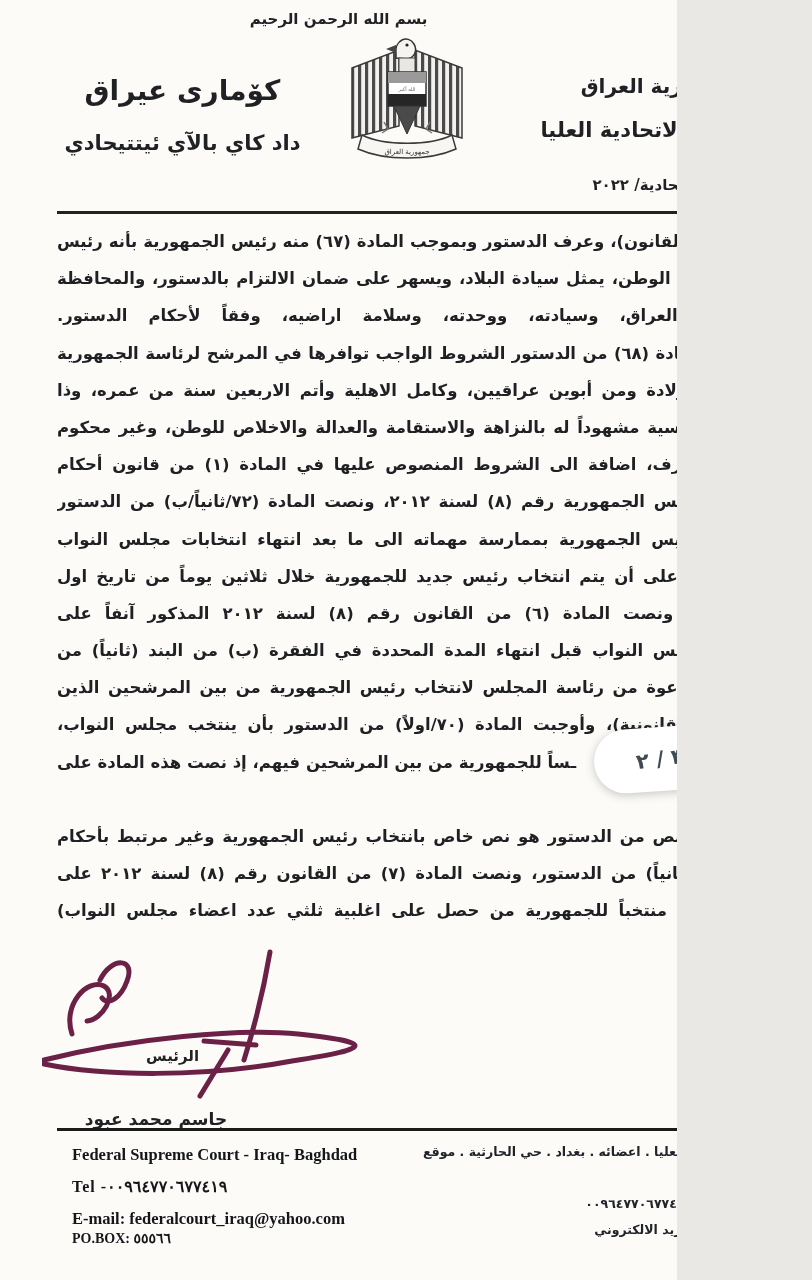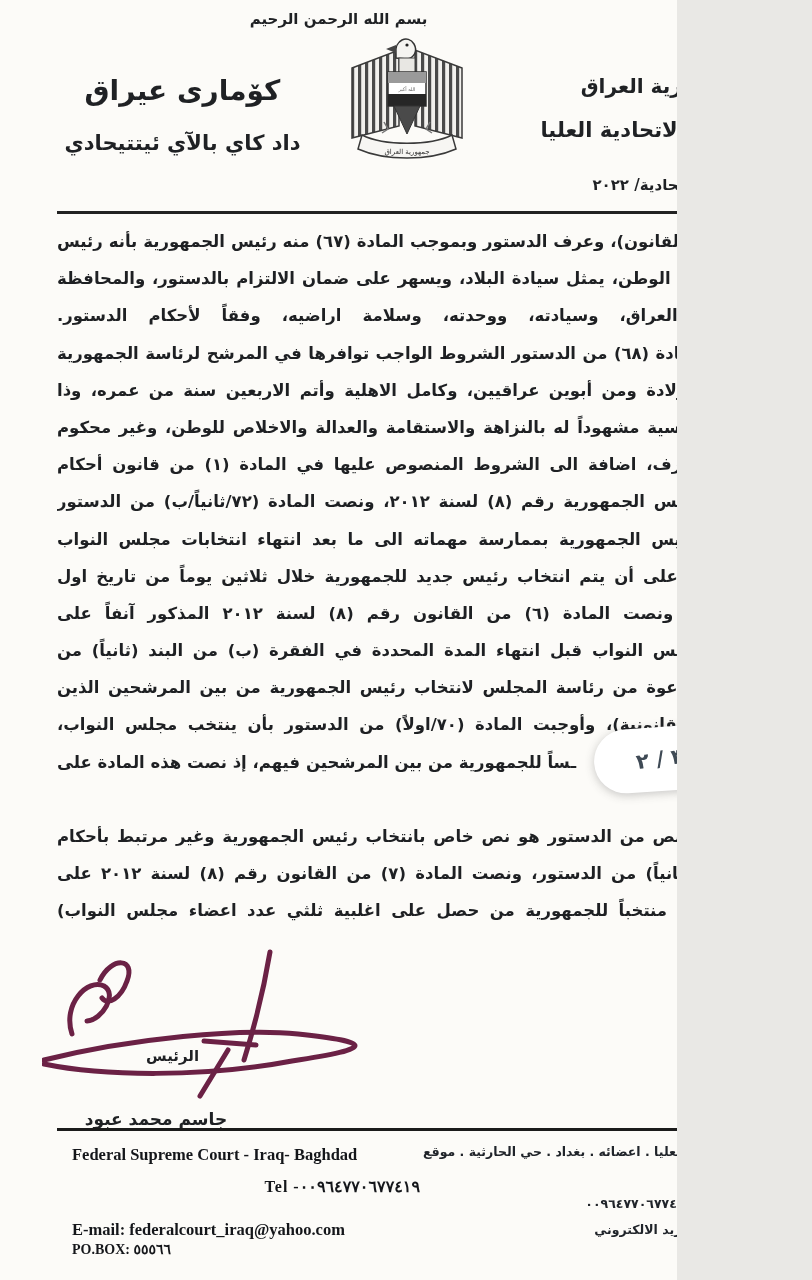--- a/index.html
+++ b/index.html
@@ -41,21 +41,21 @@
   .sig-svg{position:absolute;left:42px;top:948px;width:372px;height:155px;}
   .sig-title{position:absolute;left:146px;top:1047px;font-size:15px;font-weight:bold;direction:rtl;}
   .sig-name{position:absolute;left:66px;top:1084px;width:180px;text-align:center;
             font-size:17px;font-weight:bold;direction:rtl;margin-top:25px;}
   .pgnum{position:absolute;left:757px;top:1098px;font-size:14px;font-weight:bold;}
   
   .rule-bottom{position:absolute;left:57px;top:1128px;width:712px;height:3px;background:#1b1b1b;}
   .f-en{position:absolute;left:72px;top:1145px;width:348px;font-family:"Liberation Serif",serif;
         font-weight:bold;color:#14161a;direction:ltr;}
   .f-en .e1{font-size:16.5px;margin-bottom:12px;}
-  .f-en .e2{font-size:16px;margin-bottom:24px;letter-spacing:1px;text-align:right;}
+  .f-en .e2{font-size:16px;margin-bottom:13px;letter-spacing:1px;}
   .f-en .e3{font-size:16.5px;margin-bottom:1px;}
   .f-en .e4{font-size:14px;}
   .f-ar{position:absolute;left:420px;top:1139px;width:374px;direction:rtl;font-size:12.5px;
         font-weight:bold;line-height:26px;color:#20242a;}
   .f-ar .a2{padding-right:54px;}
   .f-ar .a3{padding-right:98px;}
   .f-ar .a4{padding-right:92px;}
 </style>
 </head>
 <body>

